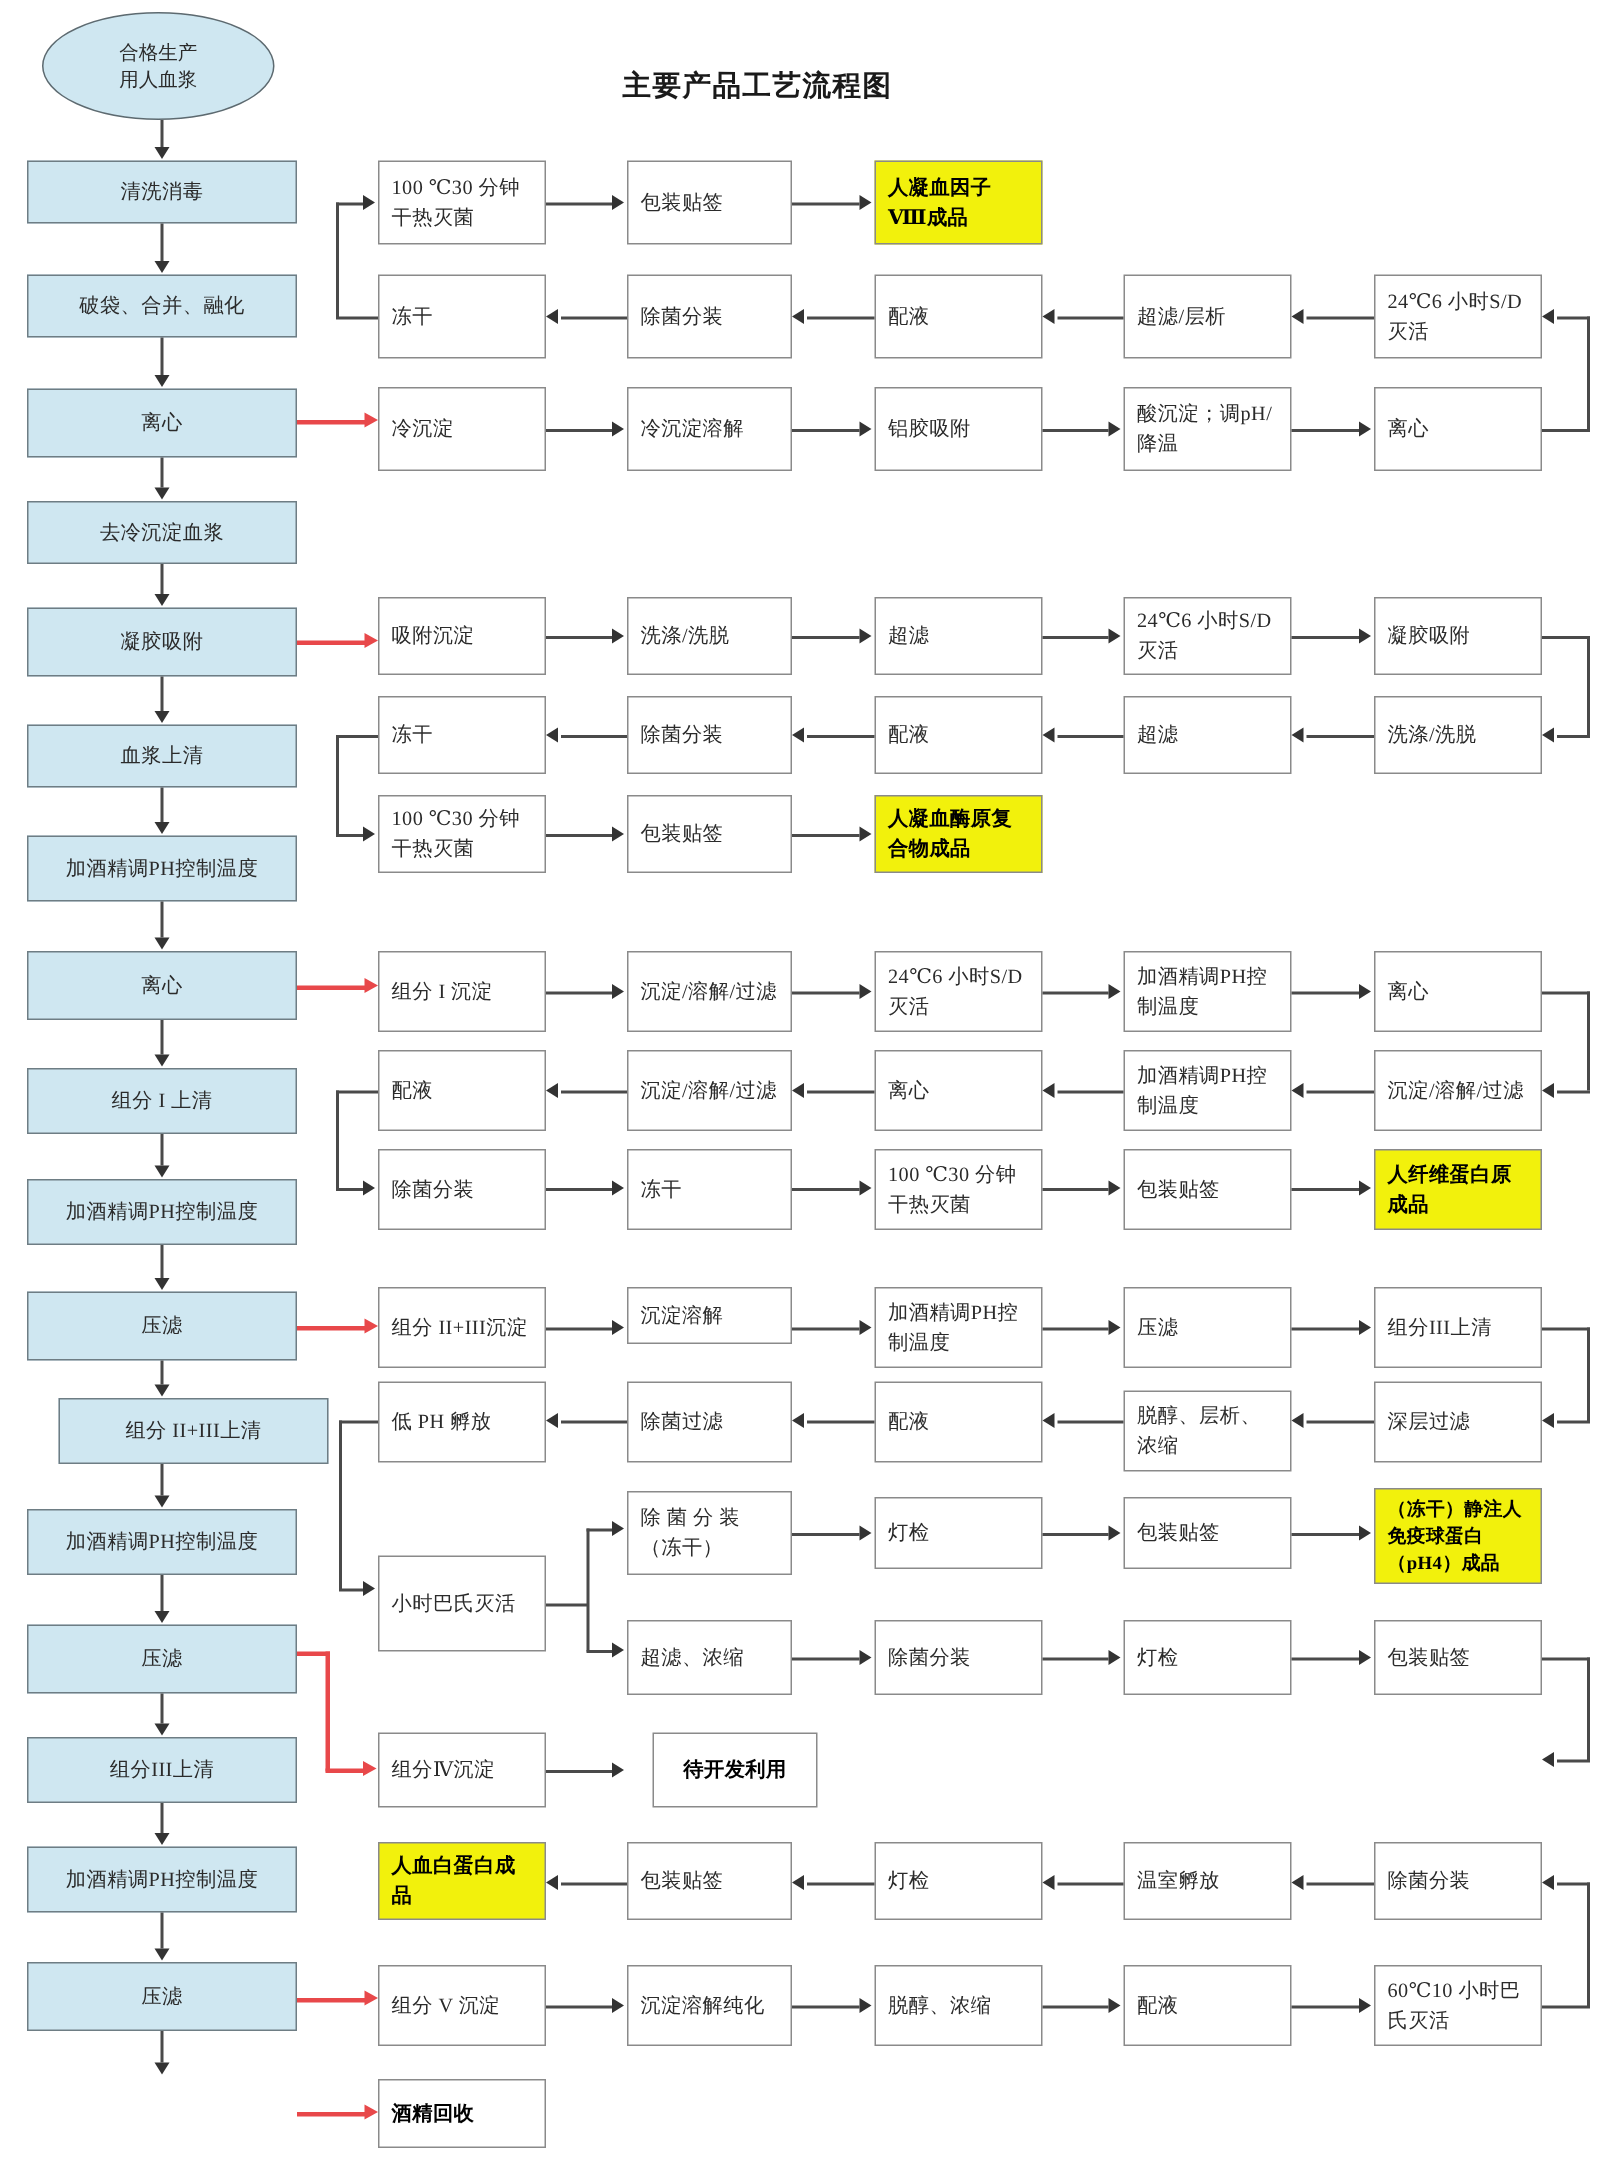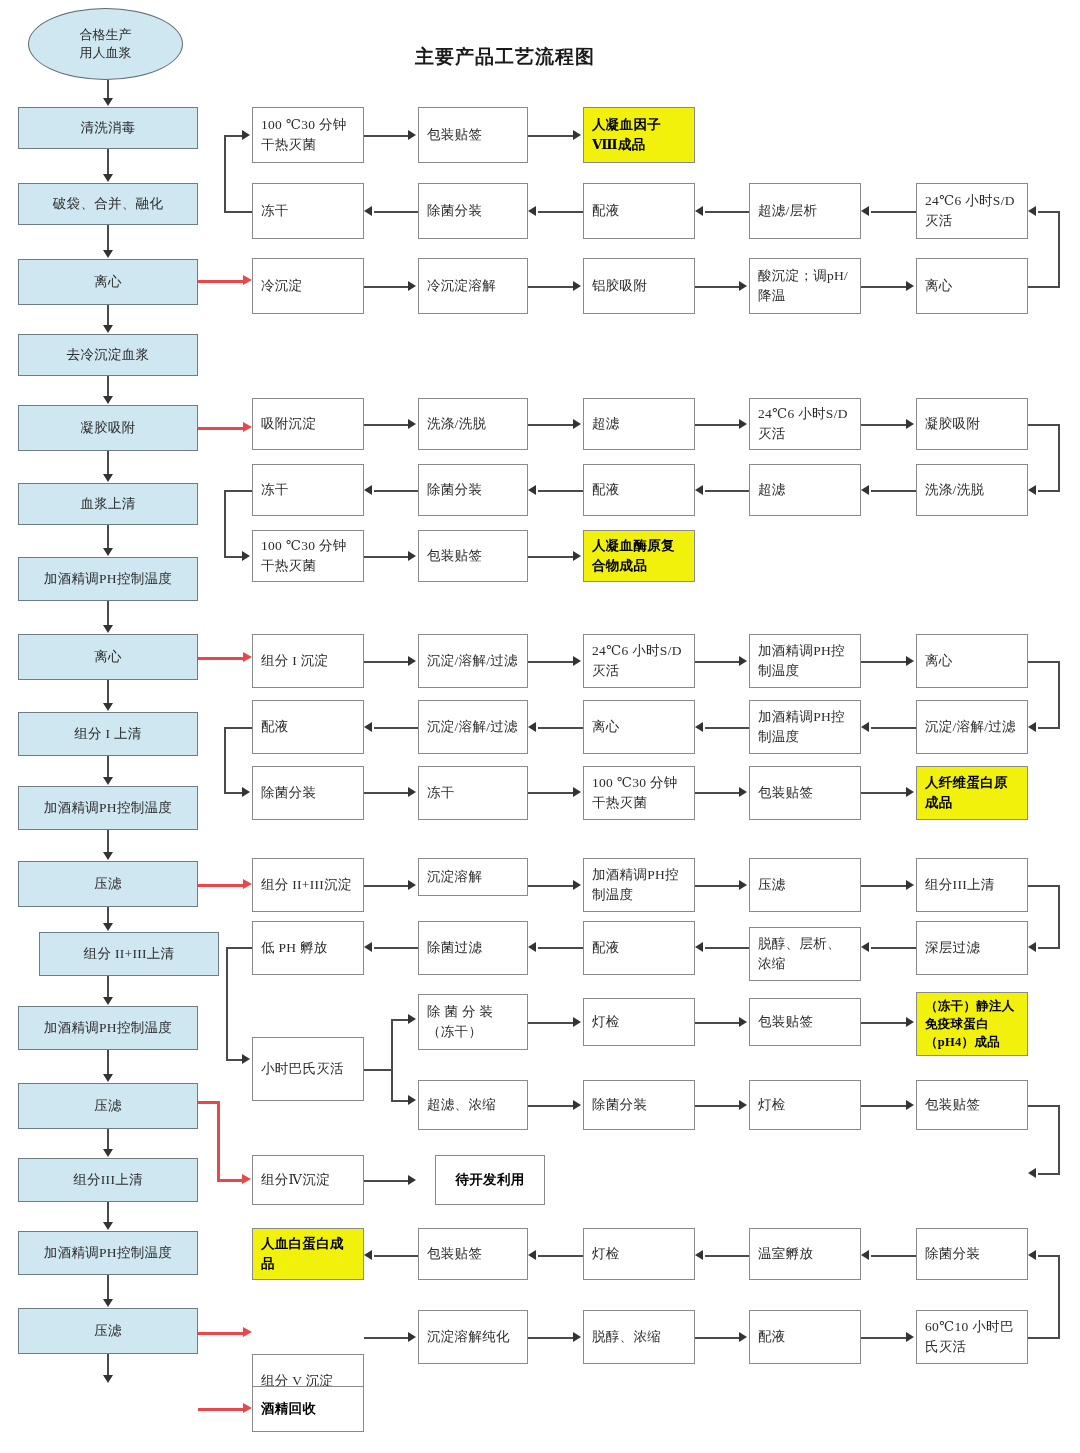--- a/index.html
+++ b/index.html
@@ -413,21 +413,21 @@
   <div class="ln red v" style="left:217px; top:1101px; height:80px;"></div>
   <div class="ln red h" style="left:217px; top:1179px; width:26px;"></div>
   <div class="ar rred" style="left:242px; top:1174px;"></div>
 
   <div class="node yellow" style="left:252px; top:1228px; width:112px; height:52px;">人血白蛋白成品</div>
   <div class="node" style="left:418px; top:1228px; width:110px; height:52px;">包装贴签</div>
   <div class="node" style="left:583px; top:1228px; width:112px; height:52px;">灯检</div>
   <div class="node" style="left:749px; top:1228px; width:112px; height:52px;">温室孵放</div>
   <div class="node" style="left:916px; top:1228px; width:112px; height:52px;">除菌分装</div>
 
-  <div class="node" style="left:252px; top:1310px; width:112px; height:54px;margin-top:44px;">组分 V 沉淀</div>
+  <div class="node" style="left:252px; top:1310px; width:112px; height:54px;">组分 V 沉淀</div>
   <div class="node" style="left:418px; top:1310px; width:110px; height:54px; white-space:pre-line;">沉淀溶解纯化</div>
   <div class="node" style="left:583px; top:1310px; width:112px; height:54px;">脱醇、浓缩</div>
   <div class="node" style="left:749px; top:1310px; width:112px; height:54px;">配液</div>
   <div class="node" style="left:916px; top:1310px; width:112px; height:54px; white-space:pre-line;">60℃10 小时巴氏灭活</div>
 
   <div class="node bold" style="left:252px; top:1386px; width:112px; height:46px;">酒精回收</div>
 
   <div class="ln red h" style="left:198px; top:1332px; width:46px;"></div>
   <div class="ar rred" style="left:243px; top:1327px;"></div>
 

